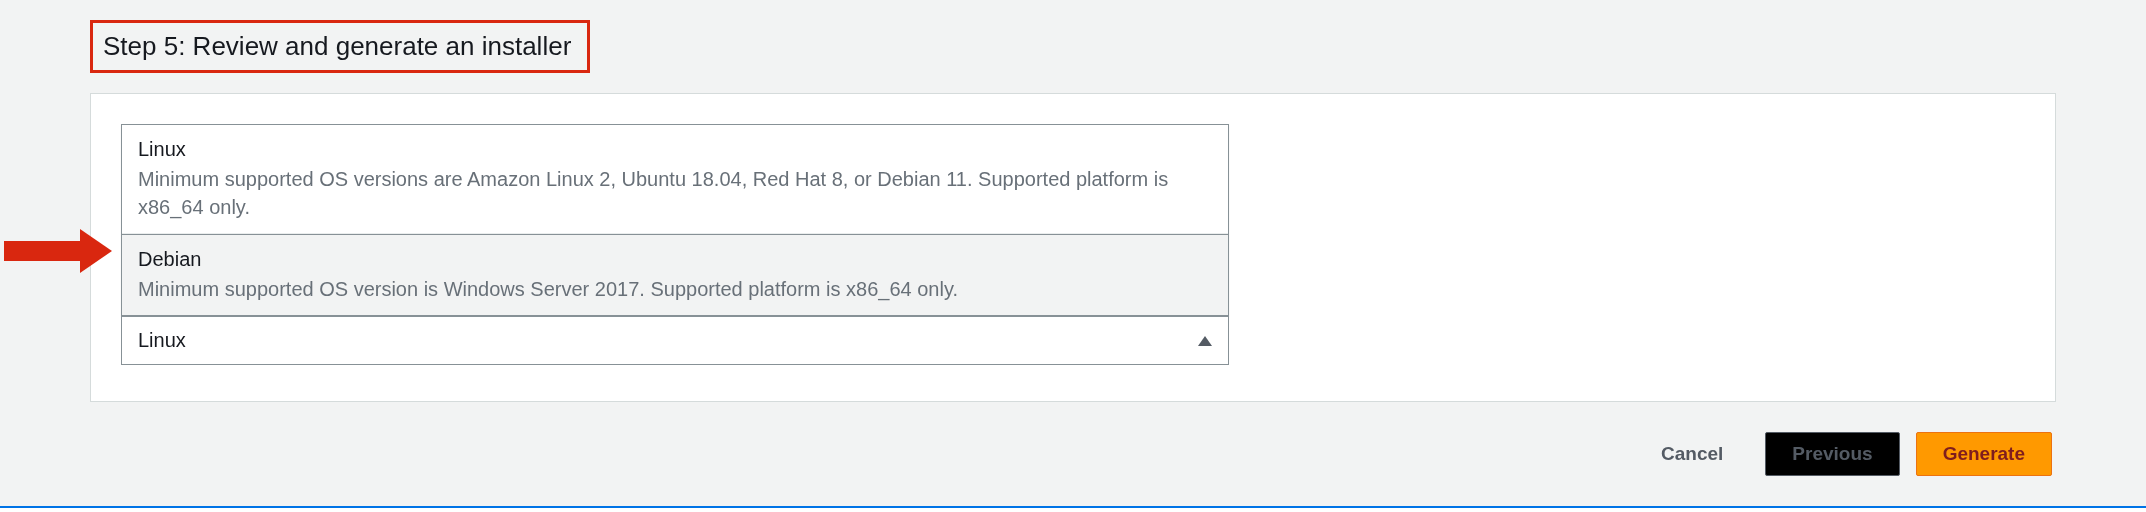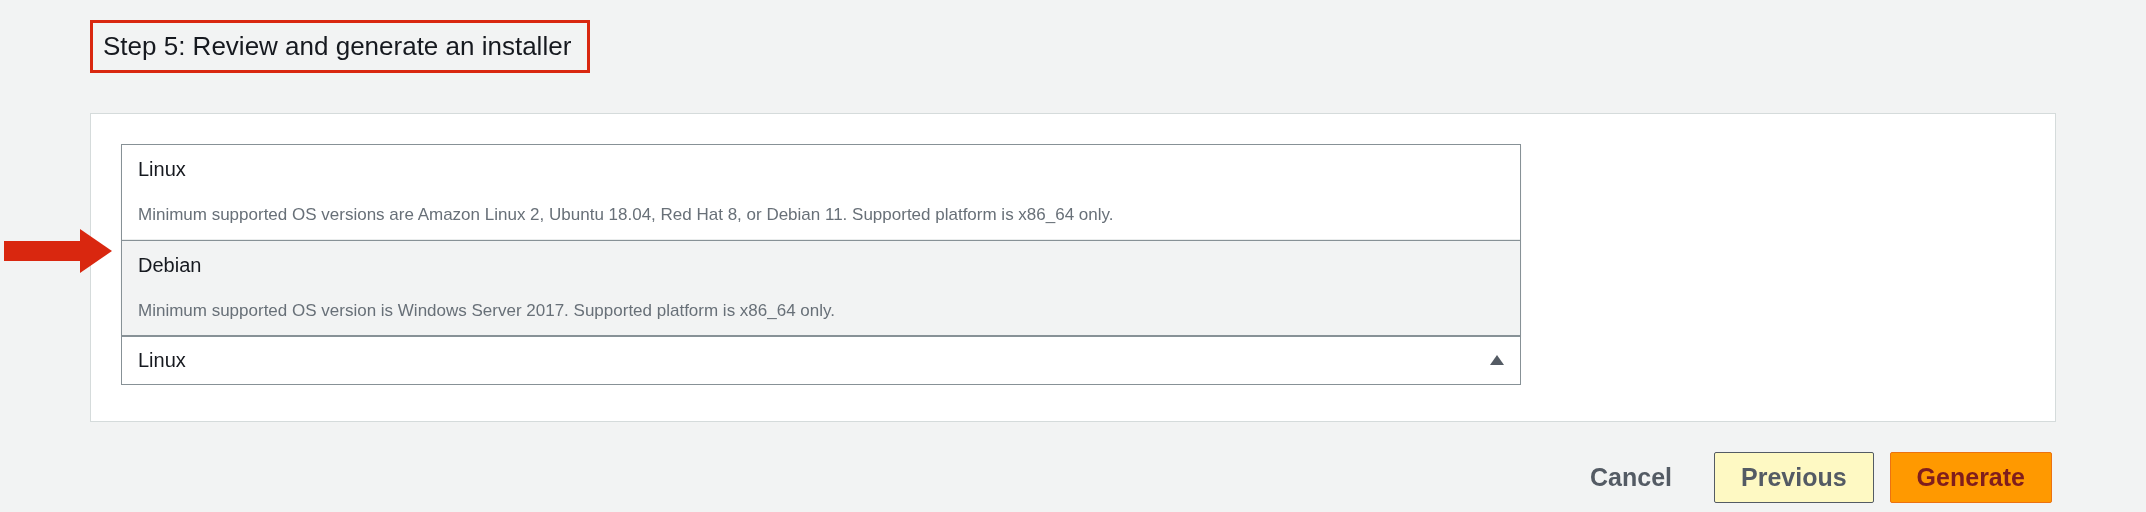--- a/index.html
+++ b/index.html
@@ -23,33 +23,33 @@
       border-bottom: 2px solid #0073e6;
       position: relative;
     }
     .step-header {
       display: inline-block;
       font-size: 26px;
       font-weight: 400;
       color: #16191f;
       padding: 8px 16px 8px 10px;
       border: 3px solid #d9270f;
-      margin-bottom: 40px;
+      margin-bottom: 20px;
       background: #f2f3f3;
     }
     .content-panel {
       background: #ffffff;
       border: 1px solid #d5dbdb;
       padding: 30px 30px 36px 30px;
       position: relative;
       min-height: 270px;
     }
     .dropdown-container {
       position: relative;
-      width: 1400px;
+      width: 1108px;
       border-radius: 11px;
     }
     .dropdown-options {
       border: 1px solid #879196;
       background: #ffffff;
       box-shadow: 0 1px 2px rgba(0,0,0,0.05);
     }
     .dropdown-option {
       padding: 10px 16px 12px 16px;
       border-bottom: 1px solid #eaeded;
@@ -63,24 +63,24 @@
       background: #f2f3f3;
       border-top: 1px solid #879196;
       border-bottom: 1px solid #879196;
     }
     .option-title {
       font-size: 20px;
       color: #16191f;
       line-height: 1.4;
     }
     .option-desc {
-      font-size: 17px;
+      font-size: 20px;
       color: #687078;
       line-height: 1.4;
-      margin-top: 20px;
+      margin-top: 2px;
     }
     .dropdown-selected {
       border: 1px solid #879196;
       border-top: none;
       background: #ffffff;
       padding: 12px 16px;
       display: flex;
       justify-content: space-between;
       align-items: center;
       cursor: pointer;
@@ -122,35 +122,35 @@
       border-bottom: 22px solid transparent;
       border-left: 32px solid #d9270f;
     }
     .footer-actions {
       display: flex;
       justify-content: flex-end;
       gap: 16px;
       padding: 30px 4px 30px 0;
     }
     .btn {
-      font-size: 25px;
+      font-size: 19px;
       font-weight: 700;
       padding: 10px 26px;
       cursor: pointer;
       border-radius: 2px;
       font-family: inherit;
     }
     .btn-link {
       background: transparent;
       border: none;
       color: #545b64;
       font-weight: 700;
     }
     .btn-outline {
-      background: #fef9c3;
+      background: #000000;
       border: 1px solid #545b64;
       color: #545b64;
     }
     .btn-primary {
       background: #ff9900;
       border: 1px solid #ec7211;
       color: #7f1d1d;
     }
   </style>
 </head>

